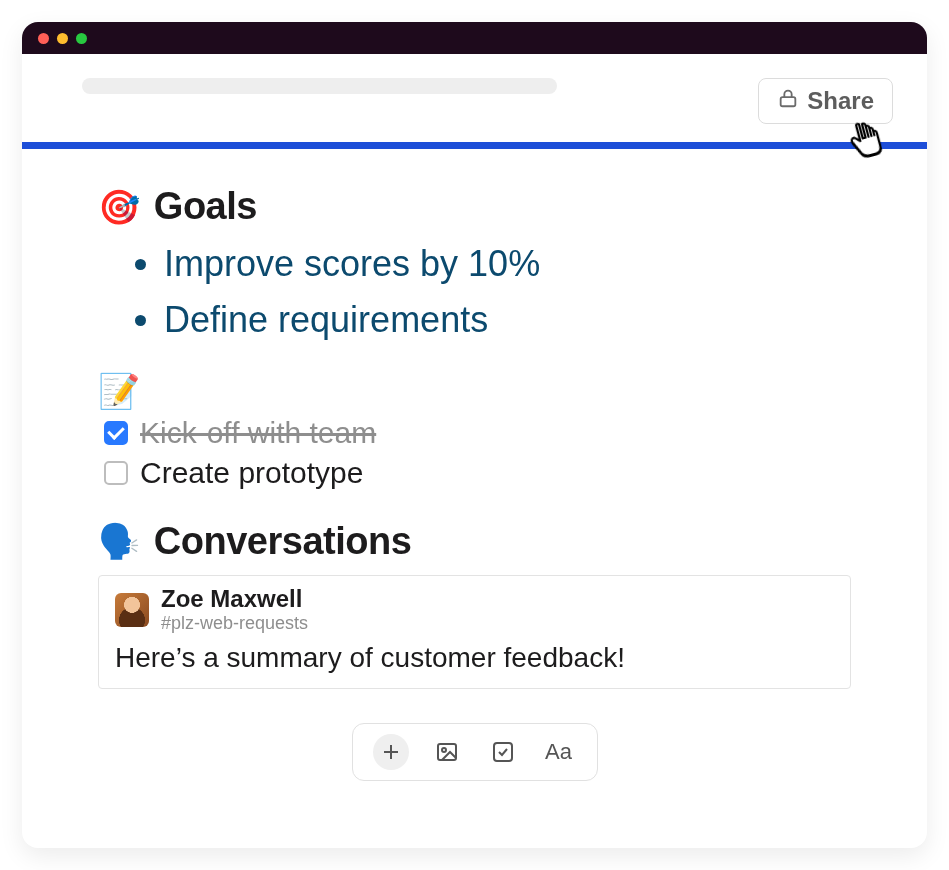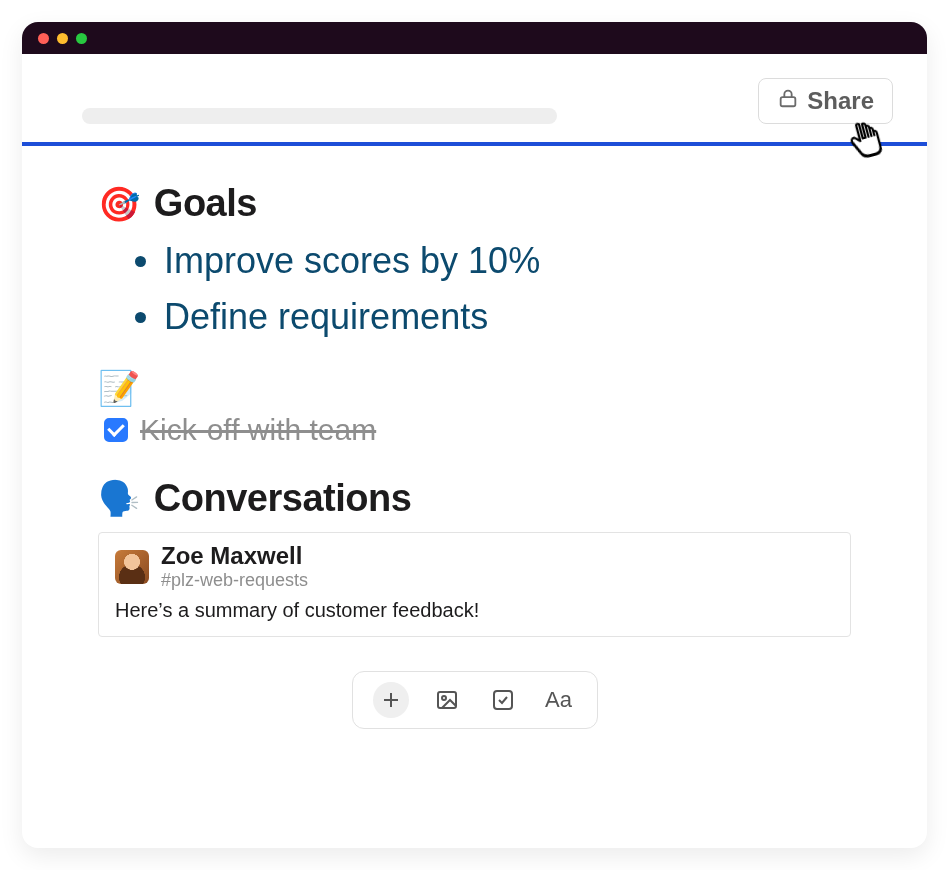--- a/index.html
+++ b/index.html
@@ -29,23 +29,23 @@
     padding-left: 16px;
     gap: 8px;
   }
   .tl-dot { width: 11px; height: 11px; border-radius: 50%; }
   .tl-red { background: #ff5f57; }
   .tl-yellow { background: #febc2e; }
   .tl-green { background: #28c840; }
 
   .header {
     display: flex;
-    align-items: flex-end;
+    align-items: flex-start;
     padding: 24px 34px 18px 60px;
-    border-bottom: 4px solid #1d4ed8;
+    border-bottom: 7px solid #1d4ed8;
     gap: 16px;
     position: relative;
   }
   .title-skeleton {
     flex: 0 0 auto;
     height: 16px;
     width: 475px;
     background: #eeeeee;
     border-radius: 8px;
   }
@@ -166,21 +166,21 @@
   }
   .avatar::after{
     content:"";
     position:absolute;
     inset:0;
     background: radial-gradient(circle at 50% 35%, #f2c49a 0%, #f2c49a 28%, transparent 29%),
                 radial-gradient(circle at 50% 80%, #5a2f14 0%, #5a2f14 40%, transparent 41%);
   }
   .convo-name { font-size: 24px; font-weight: 800; color: #1d1c1d; line-height: 1.1; }
   .convo-channel { font-size: 18px; color: #8e8e8e; margin-top: 1px; }
-  .convo-body { font-size: 20px; color: #1d1c1d; margin-top: 8px; }
+  .convo-body { font-size: 28px; color: #1d1c1d; margin-top: 8px; }
 
   .toolbar {
     margin: 34px auto 0 auto;
     width: fit-content;
     border: 1.5px solid #e1e1e1;
     border-radius: 12px;
     padding: 10px 20px;
     display: flex;
     align-items: center;
     gap: 20px;
@@ -244,20 +244,24 @@
     </ul>
 
     <div class="section-heading">
       <span class="section-emoji">📝</span>
     </div>
     <div class="tasks-block">
       <div class="task-row">
         <span class="task-checkbox checked"></span>
         <span class="task-label done">Kick-off with team</span>
       </div>
+      <div class="task-row">
+        <span class="task-checkbox"></span>
+        <span class="task-label">Create prototype</span>
+      </div>
     </div>
 
     <div class="section-heading">
       <span class="section-emoji">🗣️</span>
       <span>Conversations</span>
     </div>
     <div class="convo-card">
       <div class="convo-head">
         <div class="avatar"></div>
         <div>

